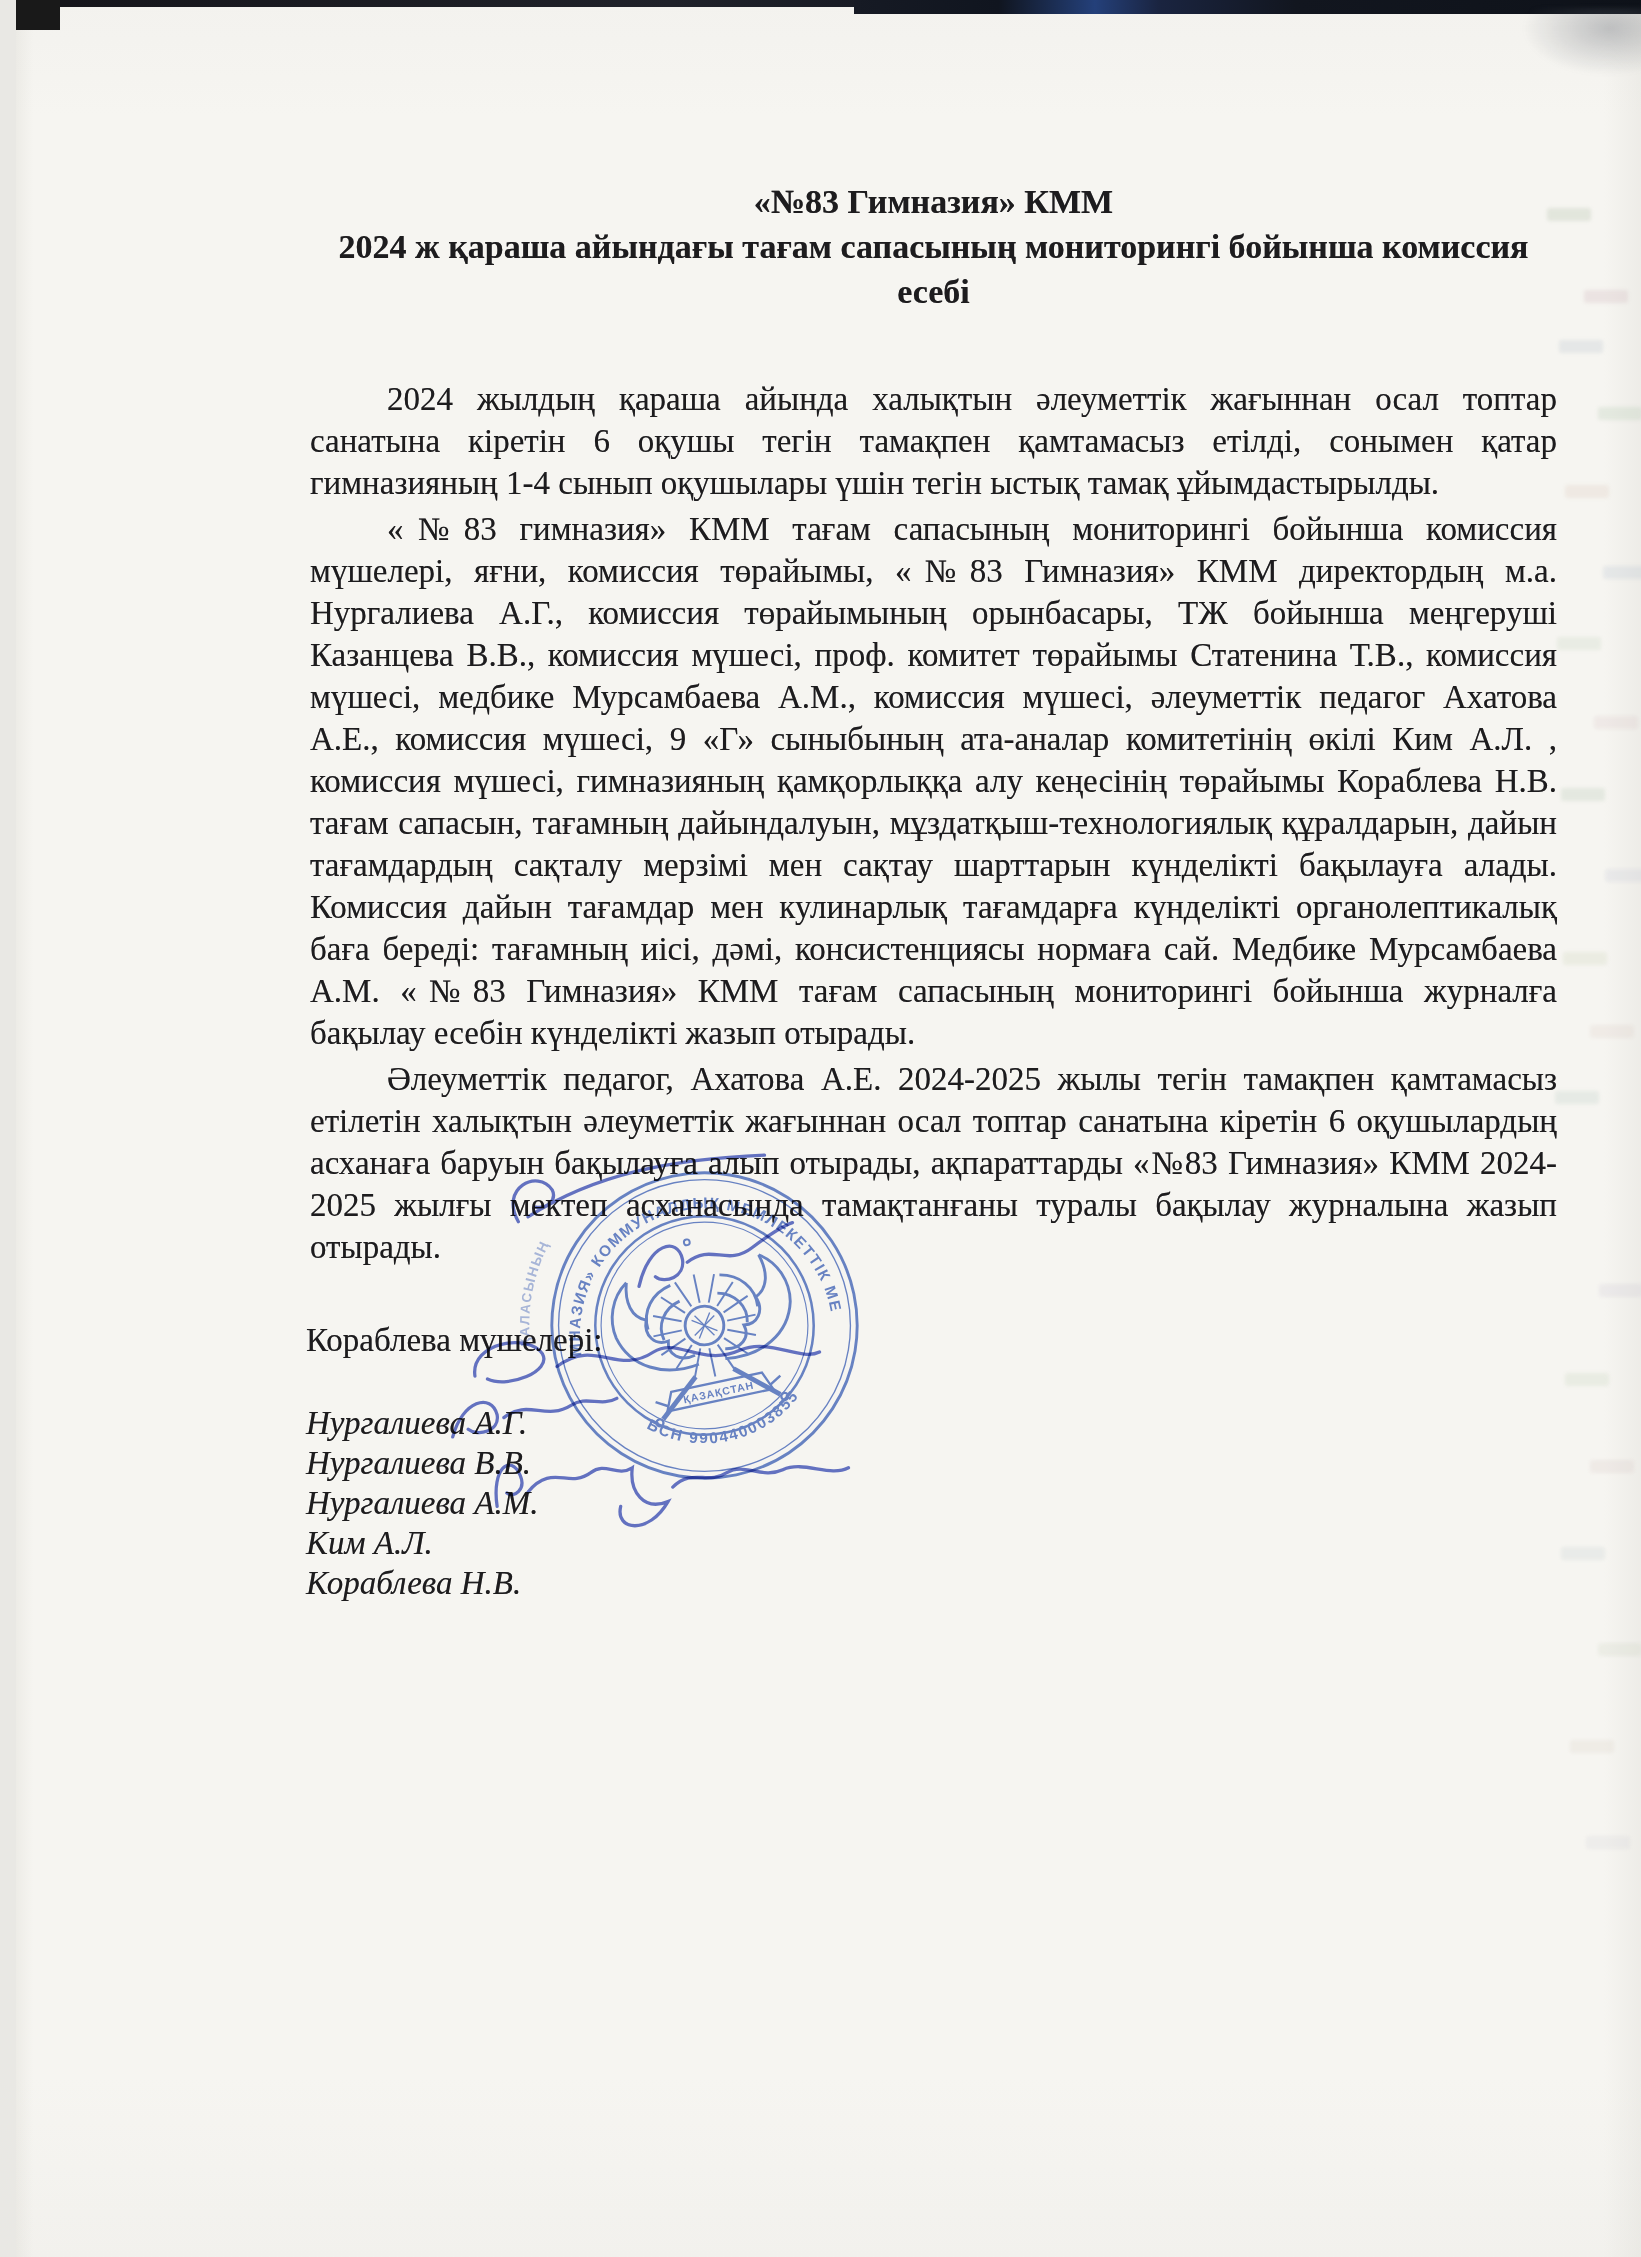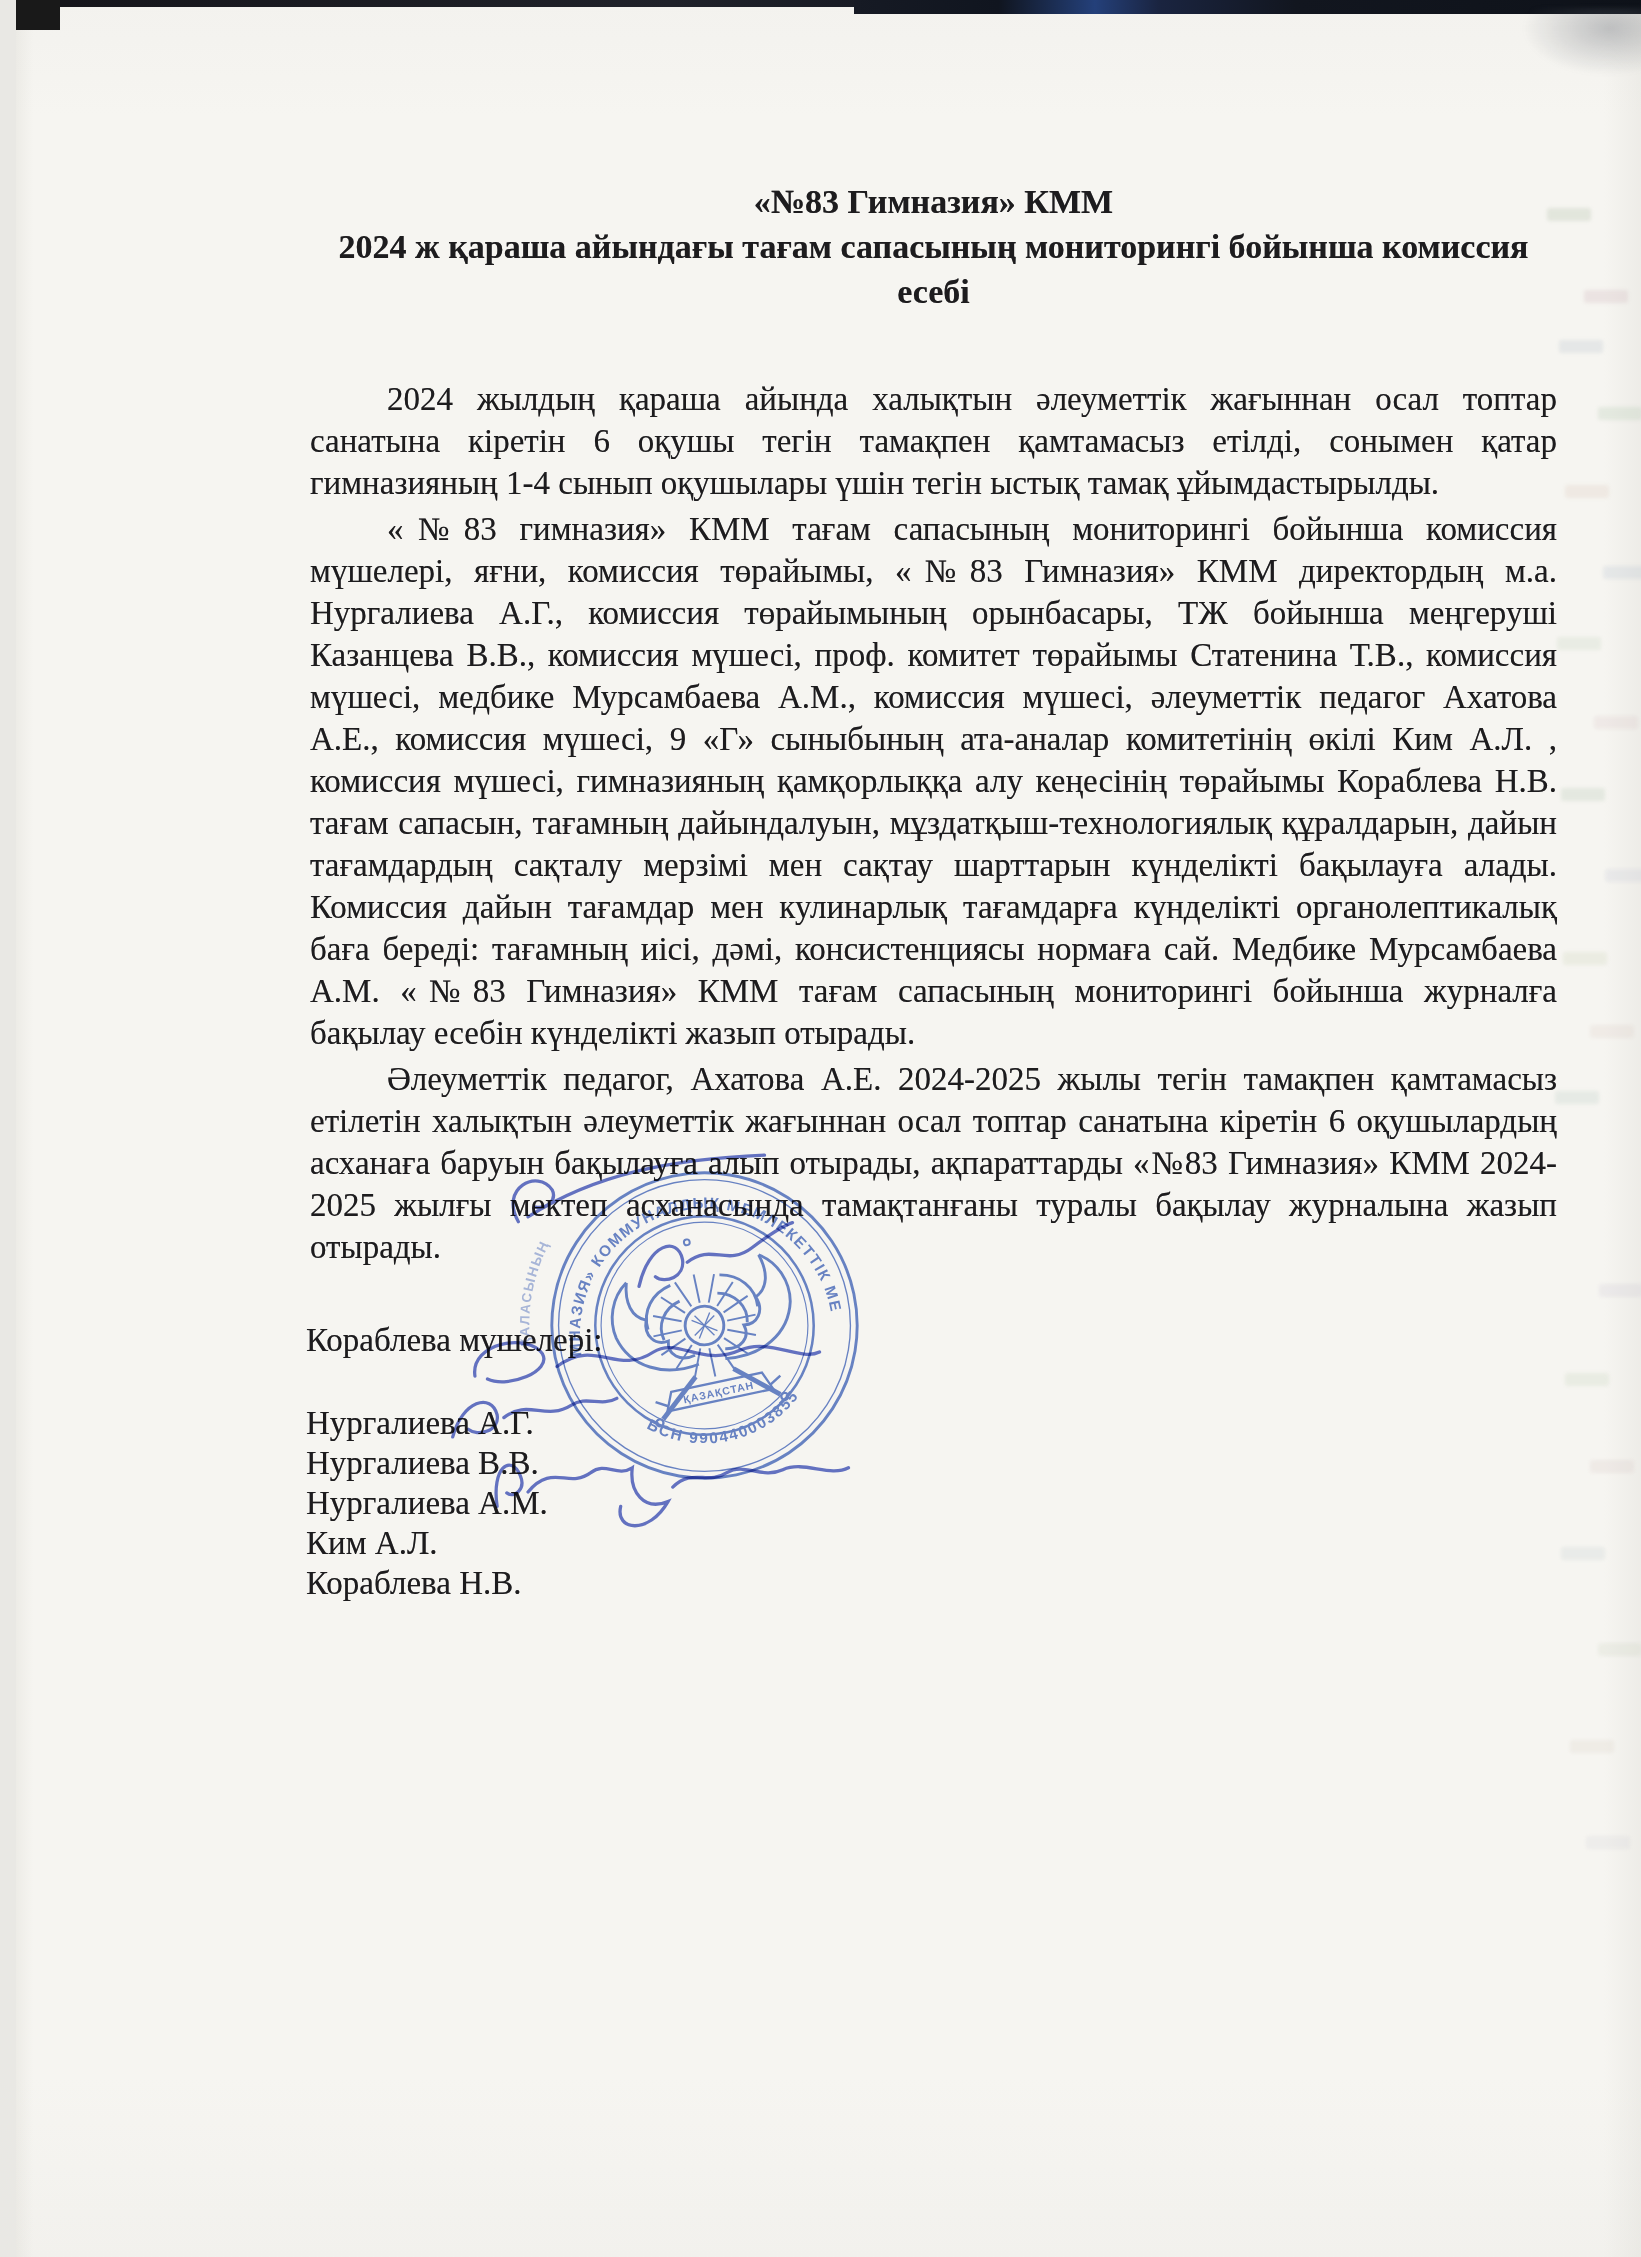--- a/index.html
+++ b/index.html
@@ -51,21 +51,21 @@
   
   .doc{
     position:absolute;left:290px;top:179px;width:1255px;
     color:#1d1c1e;
     text-shadow:0 0 0.4px rgba(10,10,15,.5);
   }
   .title{font-weight:bold;text-align:center;font-size:34px;line-height:45px;}
   .body-text{margin-top:64px;font-size:33px;line-height:42px;text-align:justify;}
   .body-text p{margin:4px;text-indent:77px;}
   .commission-label{margin-top:54px;font-size:33px;}
-  .members{margin-top:44px;font-size:33px;line-height:40px;}
+  .members{margin-top:44px;font-size:33px;line-height:40px;font-style:italic;}
   .members div{white-space:nowrap;}
   
   .seal{position:absolute;left:502px;top:1139px;mix-blend-mode:multiply;opacity:.82;filter:blur(0.3px);}
   .seal *{stroke:#4a6cc3;fill:none;}
   .seal text,.seal textPath{fill:#4a6cc3;stroke:none;font-family:"Liberation Sans","DejaVu Sans",sans-serif;font-weight:bold;}
   .signatures{position:absolute;left:367px;top:1130px;mix-blend-mode:multiply;opacity:.85;filter:blur(0.3px);}
   .signatures path{stroke:#4b5ec2;fill:none;stroke-width:3.4;stroke-linecap:round;}
 </style>
 </head>
 <body>

